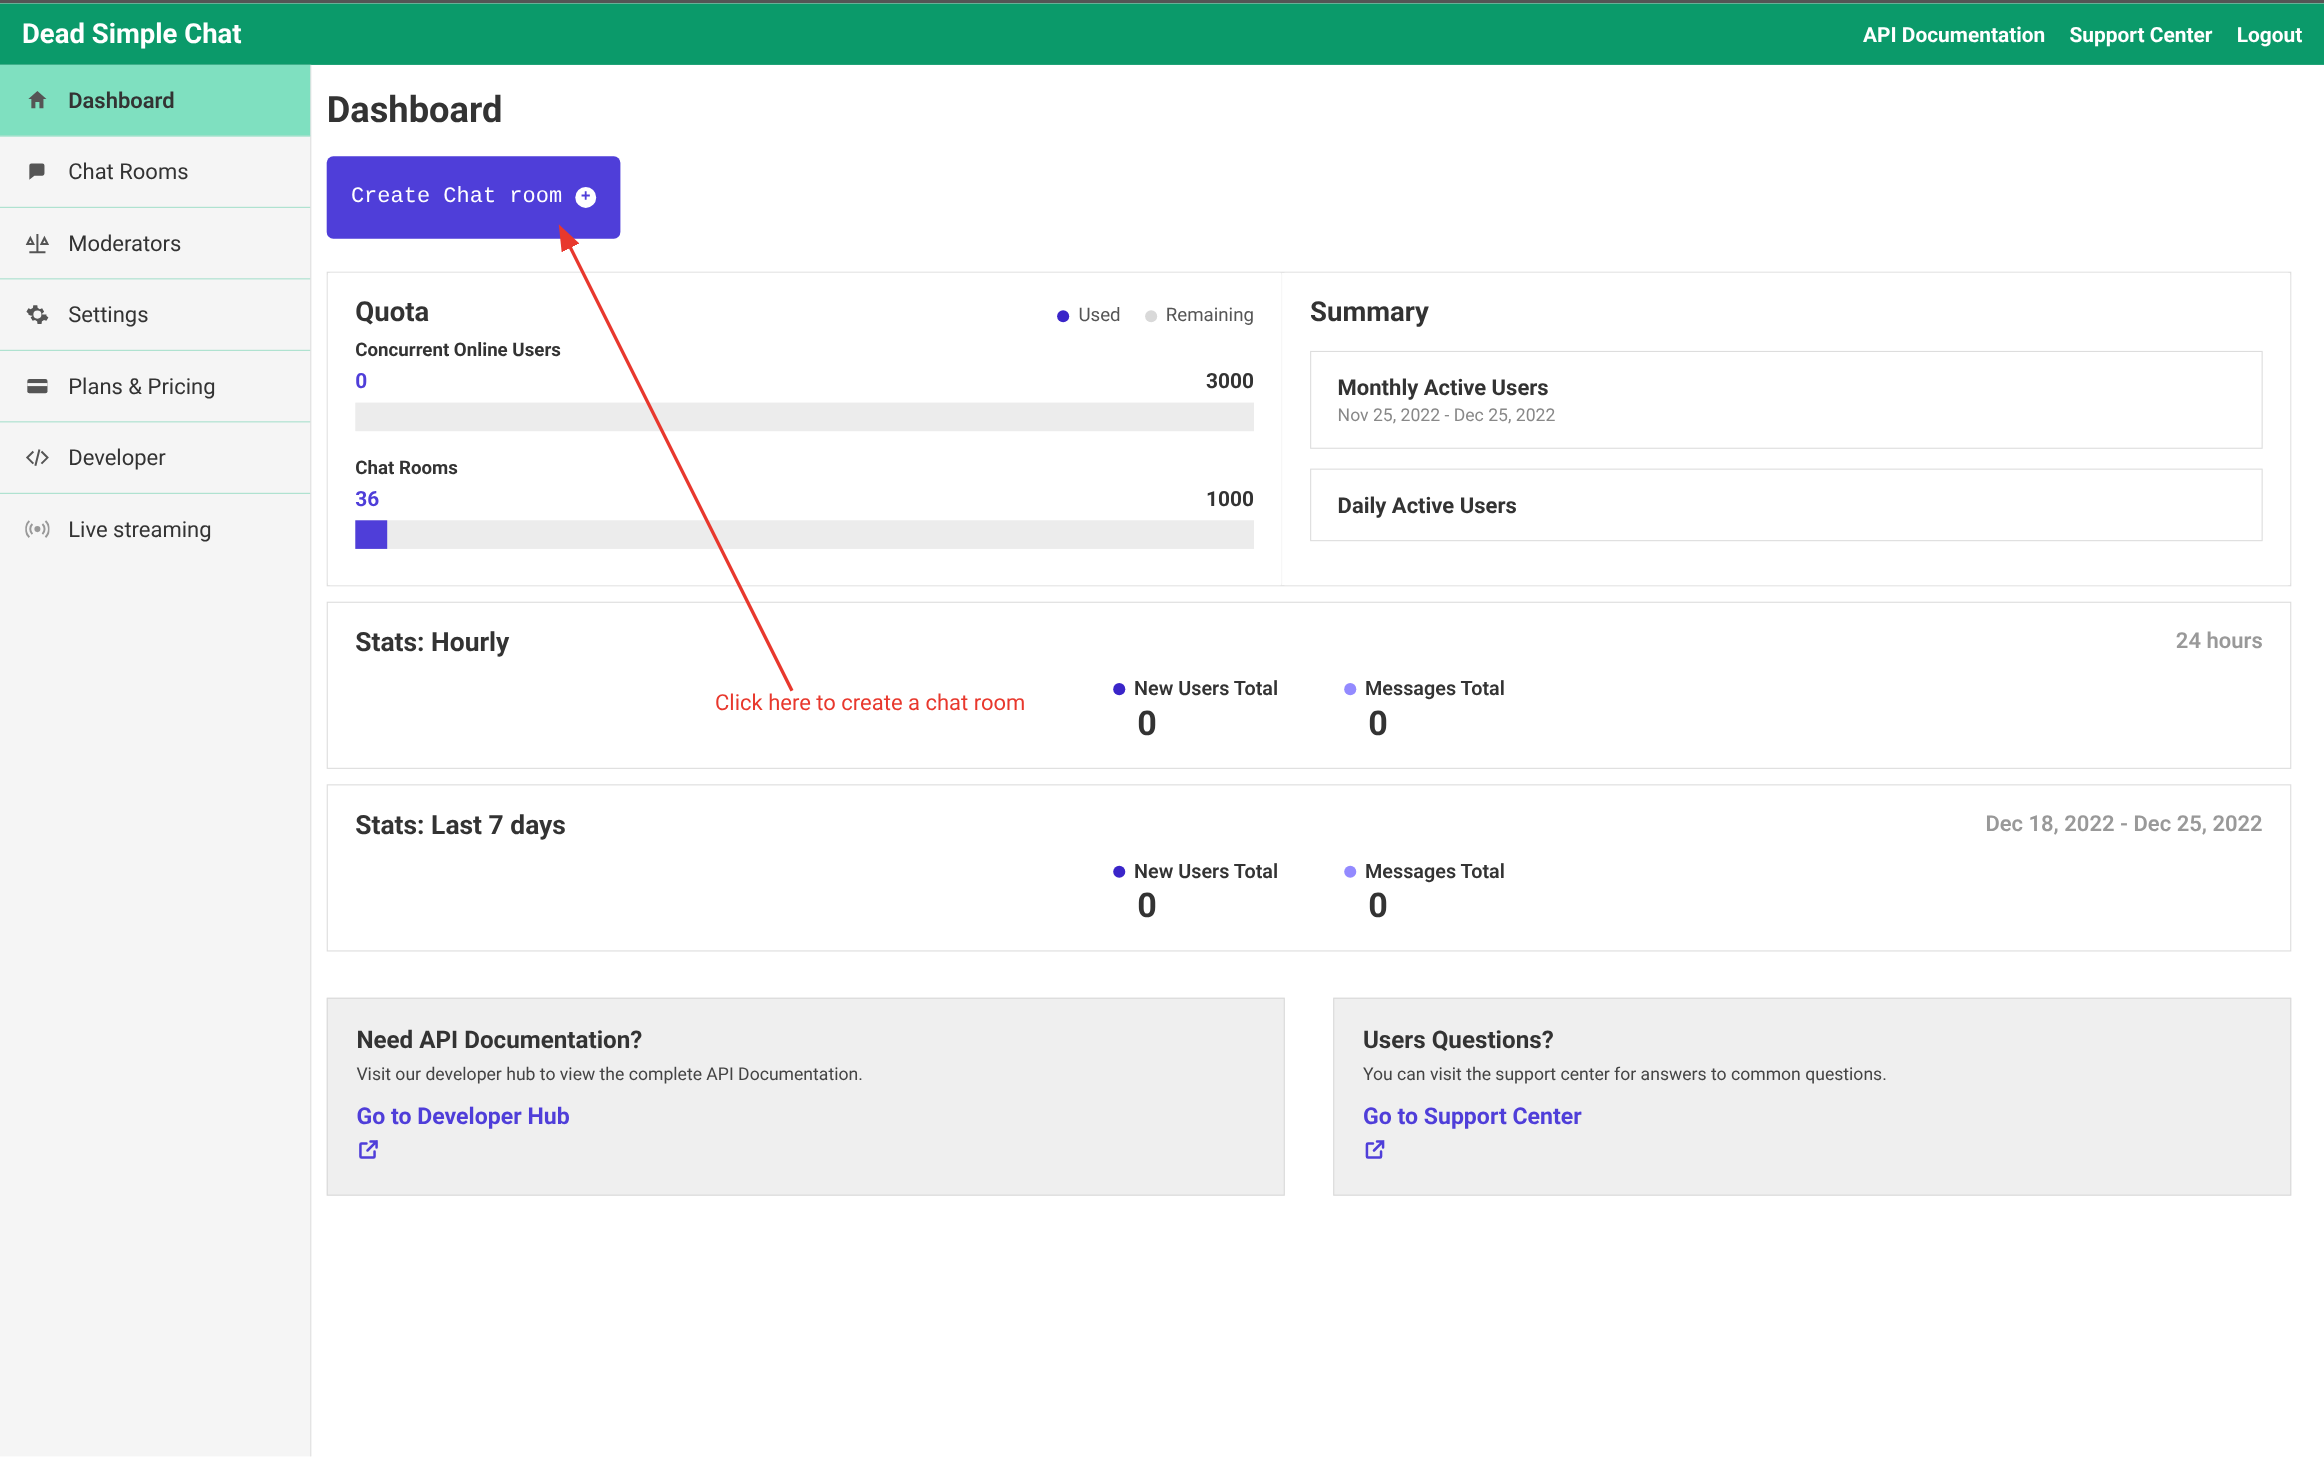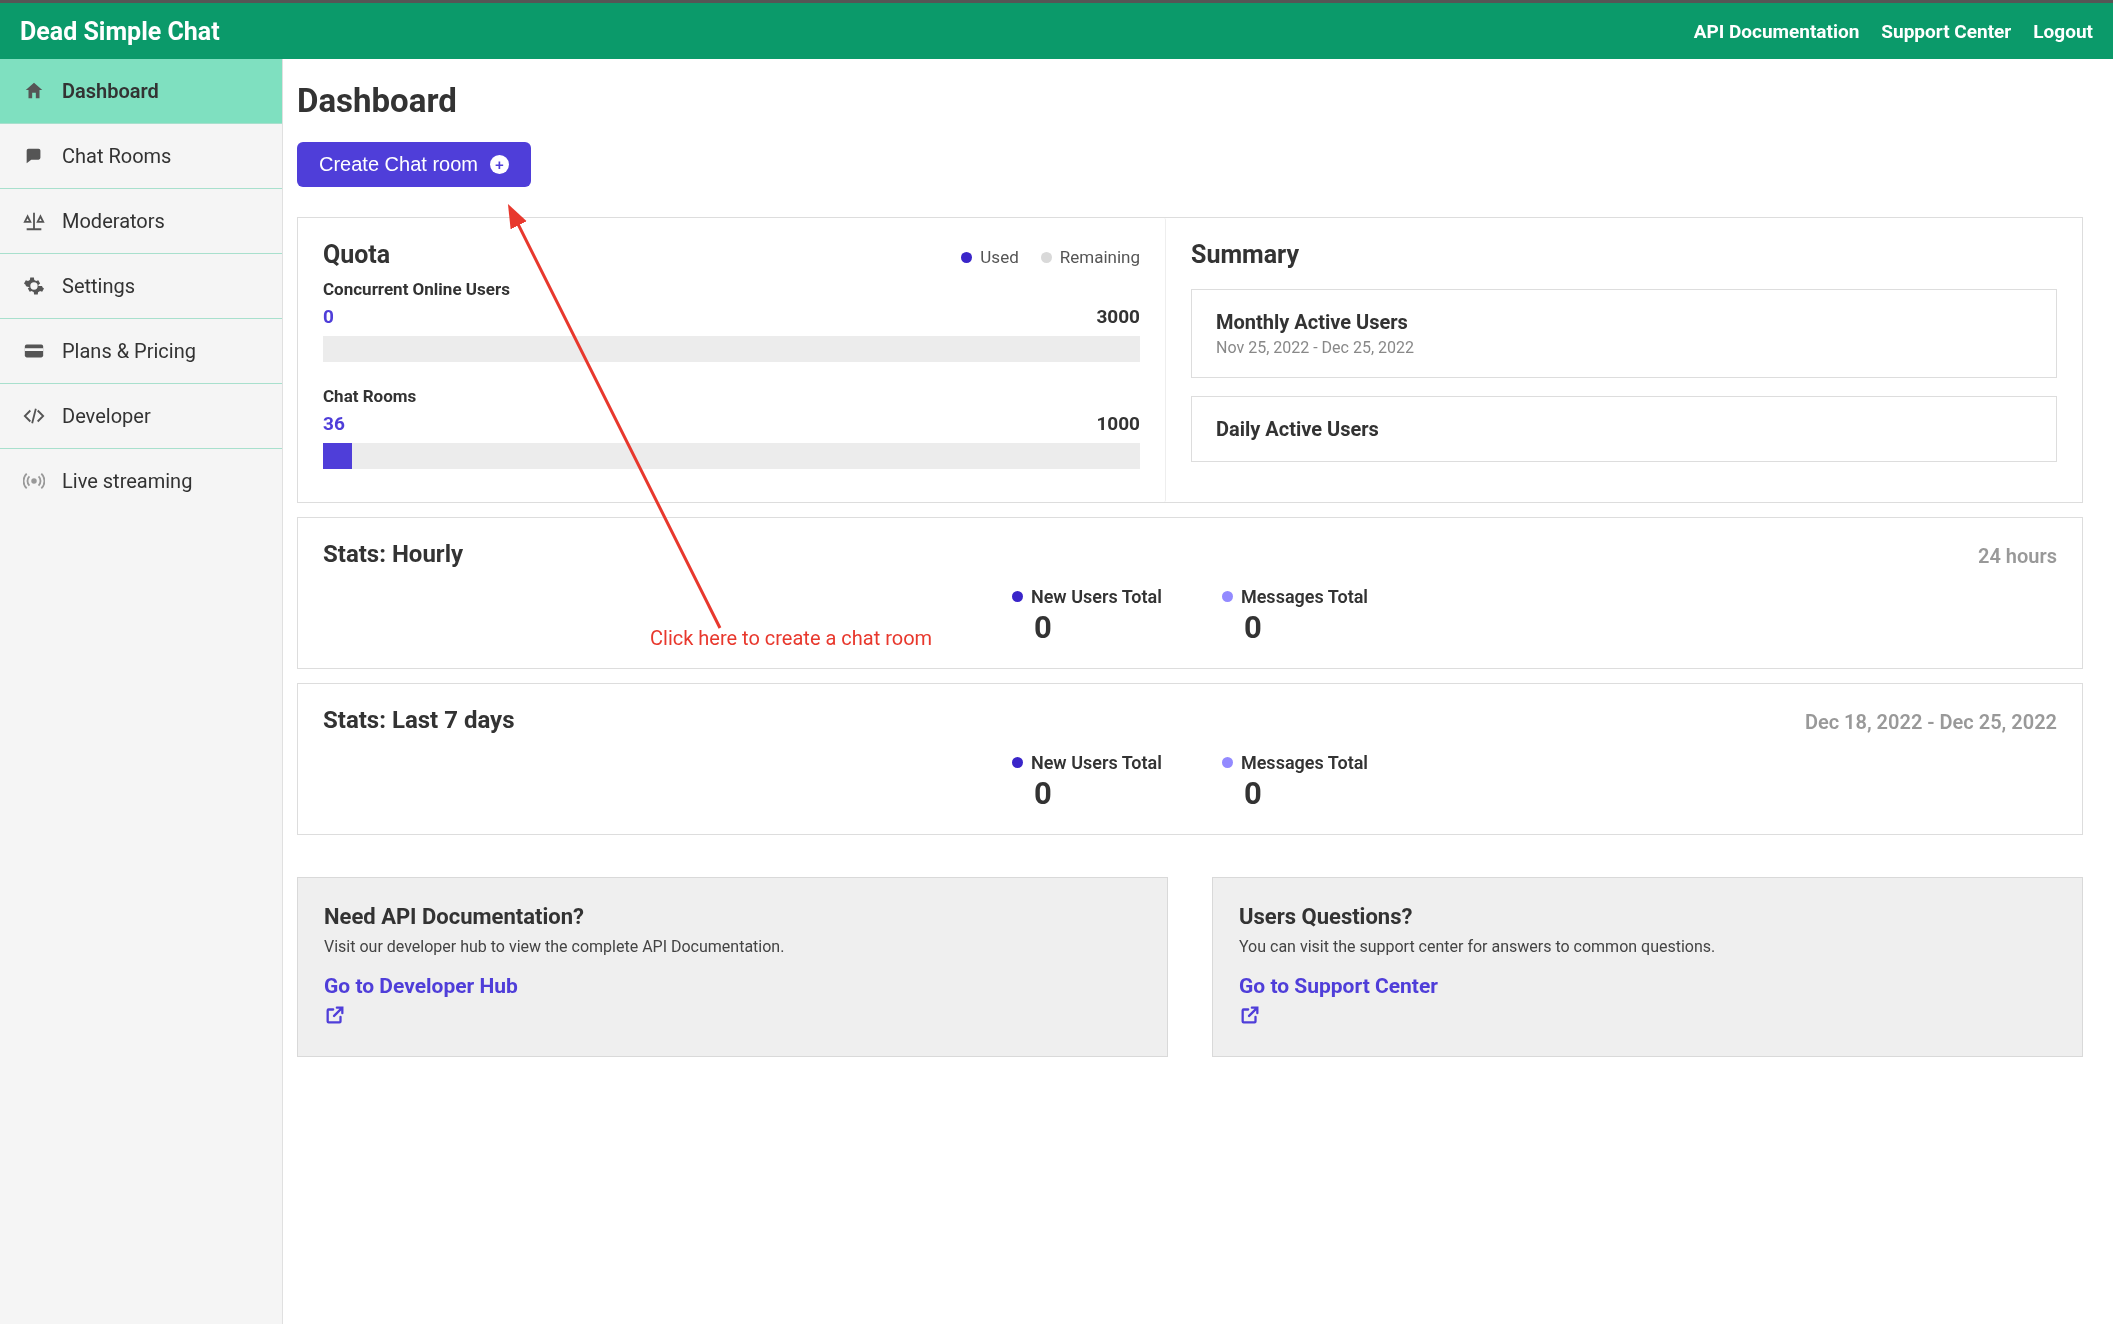--- a/index.html
+++ b/index.html
@@ -54,25 +54,26 @@
     flex: 1;
     padding: 22px 30px 40px 14px;
     overflow: auto;
   }
   h1.page-title { font-size: 33px; font-weight: 700; color:#333; margin-bottom: 22px; }
   .create-btn {
     background: #4f3ed9;
     color: #fff;
     border: none;
     border-radius: 6px;
-    padding: 11px 22px;
+    padding: 26px 22px;
     font-size: 20px;
     font-weight: 500;
     display: inline-flex; align-items:center; gap:12px;
     cursor: pointer;
+    font-family: Liberation Mono, monospace;
   }
   .plus-circle {
     width: 19px; height: 19px; border-radius: 50%;
     background: #fff; color:#4f3ed9;
     display:inline-flex; align-items:center; justify-content:center;
     font-weight:700; font-size:15px; line-height:1;
   }
 
   
   .card {
@@ -100,21 +101,21 @@
   .bar .fill { height:100%; background:#4f3ed9; position:absolute; left:0; top:0; }
 
   .summary-inner { margin-top: 20px; }
   .summary-box {
     border:1px solid #ddd; padding: 20px 24px; margin-bottom: 18px;
   }
   .summary-box .t { font-size: 20px; font-weight:700; color:#333; }
   .summary-box .d { font-size:16px; color:#888; margin-top:4px; }
 
   .stats-card { margin-top: 14px; border:1px solid #ddd; padding: 22px 25px; }
-  .stats-head { display:flex; justify-content:space-between; align-items:flex-end; }
+  .stats-head { display:flex; justify-content:space-between; align-items:flex-start; }
   .stats-head h3 { font-size:24px; font-weight:700; color:#333; }
   .stats-head .period { font-size:20px; color:#999; font-weight:600; }
   .stat-row { display:flex; gap: 60px; margin-top: 18px; justify-content: center; }
   .stat { }
   .stat .lbl { font-size:18px; color:#333; font-weight:600; display:flex; align-items:center; gap:8px; }
   .stat .val { font-size:31px; font-weight:700; margin-left: 22px; margin-top:2px; }
 
   .info-row { display:flex; gap: 44px; margin-top: 42px; }
   .info-card {
     flex:1;

